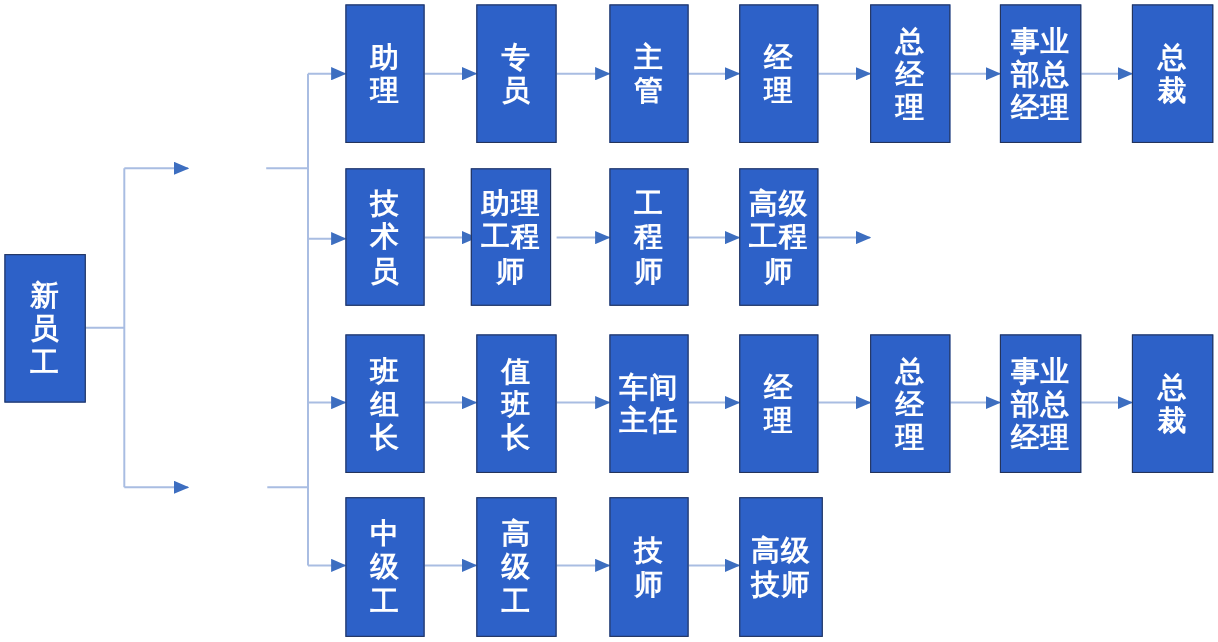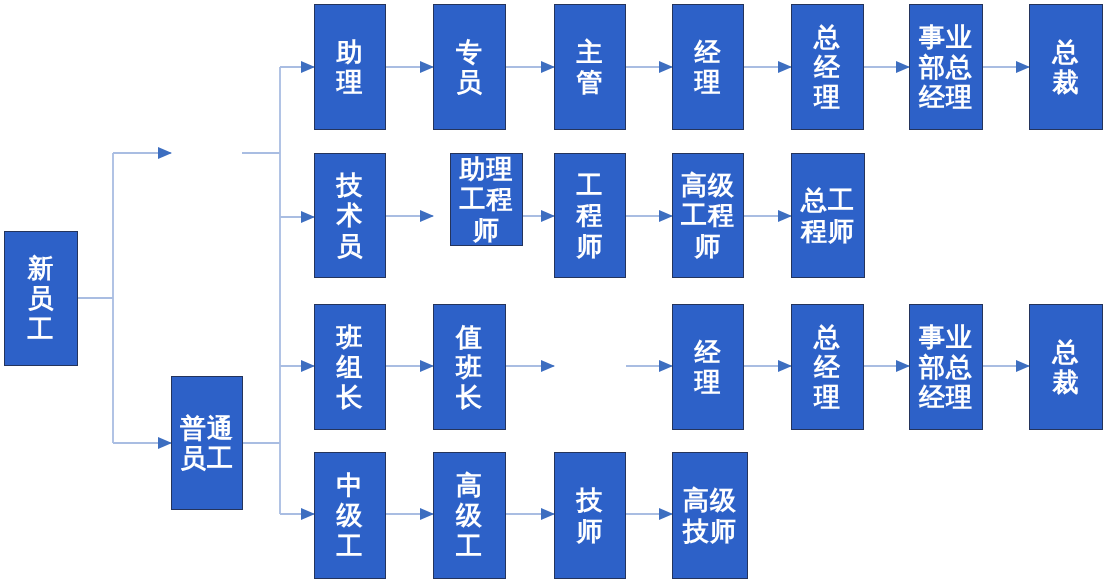--- a/index.html
+++ b/index.html
@@ -92,24 +92,20 @@
     <path class="wire" d="M386 514 H433" marker-end="url(#arrow)"></path>
     <path class="wire" d="M506 514 H554" marker-end="url(#arrow)"></path>
     <path class="wire" d="M626 514 H672" marker-end="url(#arrow)"></path>
   </svg>
 
   <div class="node" style="left:4px;top:231px;width:74px;height:135px">
       <span class="lbl">新
 员
 工</span>
     </div>
-  <div class="node" style="left:171px;top:376px;width:72px;height:134px">
-      <span class="lbl">普通
-员工</span>
-    </div>
 
   <div class="node" style="left:314px;top:4px;width:72px;height:126px">
       <span class="lbl">助
 理</span>
     </div>
   <div class="node" style="left:433px;top:4px;width:73px;height:126px">
       <span class="lbl">专
 员</span>
     </div>
   <div class="node" style="left:554px;top:4px;width:72px;height:126px">
@@ -133,50 +129,50 @@
   <div class="node" style="left:1029px;top:4px;width:74px;height:126px">
       <span class="lbl">总
 裁</span>
     </div>
 
   <div class="node" style="left:314px;top:153px;width:72px;height:125px">
       <span class="lbl">技
 术
 员</span>
     </div>
-  <div class="node" style="left:450px;top:153px;width:73px;height:93px">
+  <div class="node" style="left:428px;top:153px;width:73px;height:125px">
       <span class="lbl">助理
 工程
 师</span>
     </div>
   <div class="node" style="left:554px;top:153px;width:72px;height:125px">
       <span class="lbl">工
 程
 师</span>
     </div>
   <div class="node" style="left:672px;top:153px;width:72px;height:125px">
       <span class="lbl">高级
 工程
 师</span>
-    </div>
-  <div class="node" style="left:791px;top:153px;width:74px;height:125px">
-      <span class="lbl">总工
-程师</span>
     </div>
 
   <div class="node" style="left:314px;top:304px;width:72px;height:126px">
       <span class="lbl">班
 组
 长</span>
     </div>
   <div class="node" style="left:433px;top:304px;width:73px;height:126px">
       <span class="lbl">值
 班
 长</span>
     </div>
+  <div class="node" style="left:554px;top:304px;width:72px;height:126px">
+      <span class="lbl">车间
+主任</span>
+    </div>
   <div class="node" style="left:672px;top:304px;width:72px;height:126px">
       <span class="lbl">经
 理</span>
     </div>
   <div class="node" style="left:791px;top:304px;width:73px;height:126px">
       <span class="lbl">总
 经
 理</span>
     </div>
   <div class="node" style="left:909px;top:304px;width:74px;height:126px">

